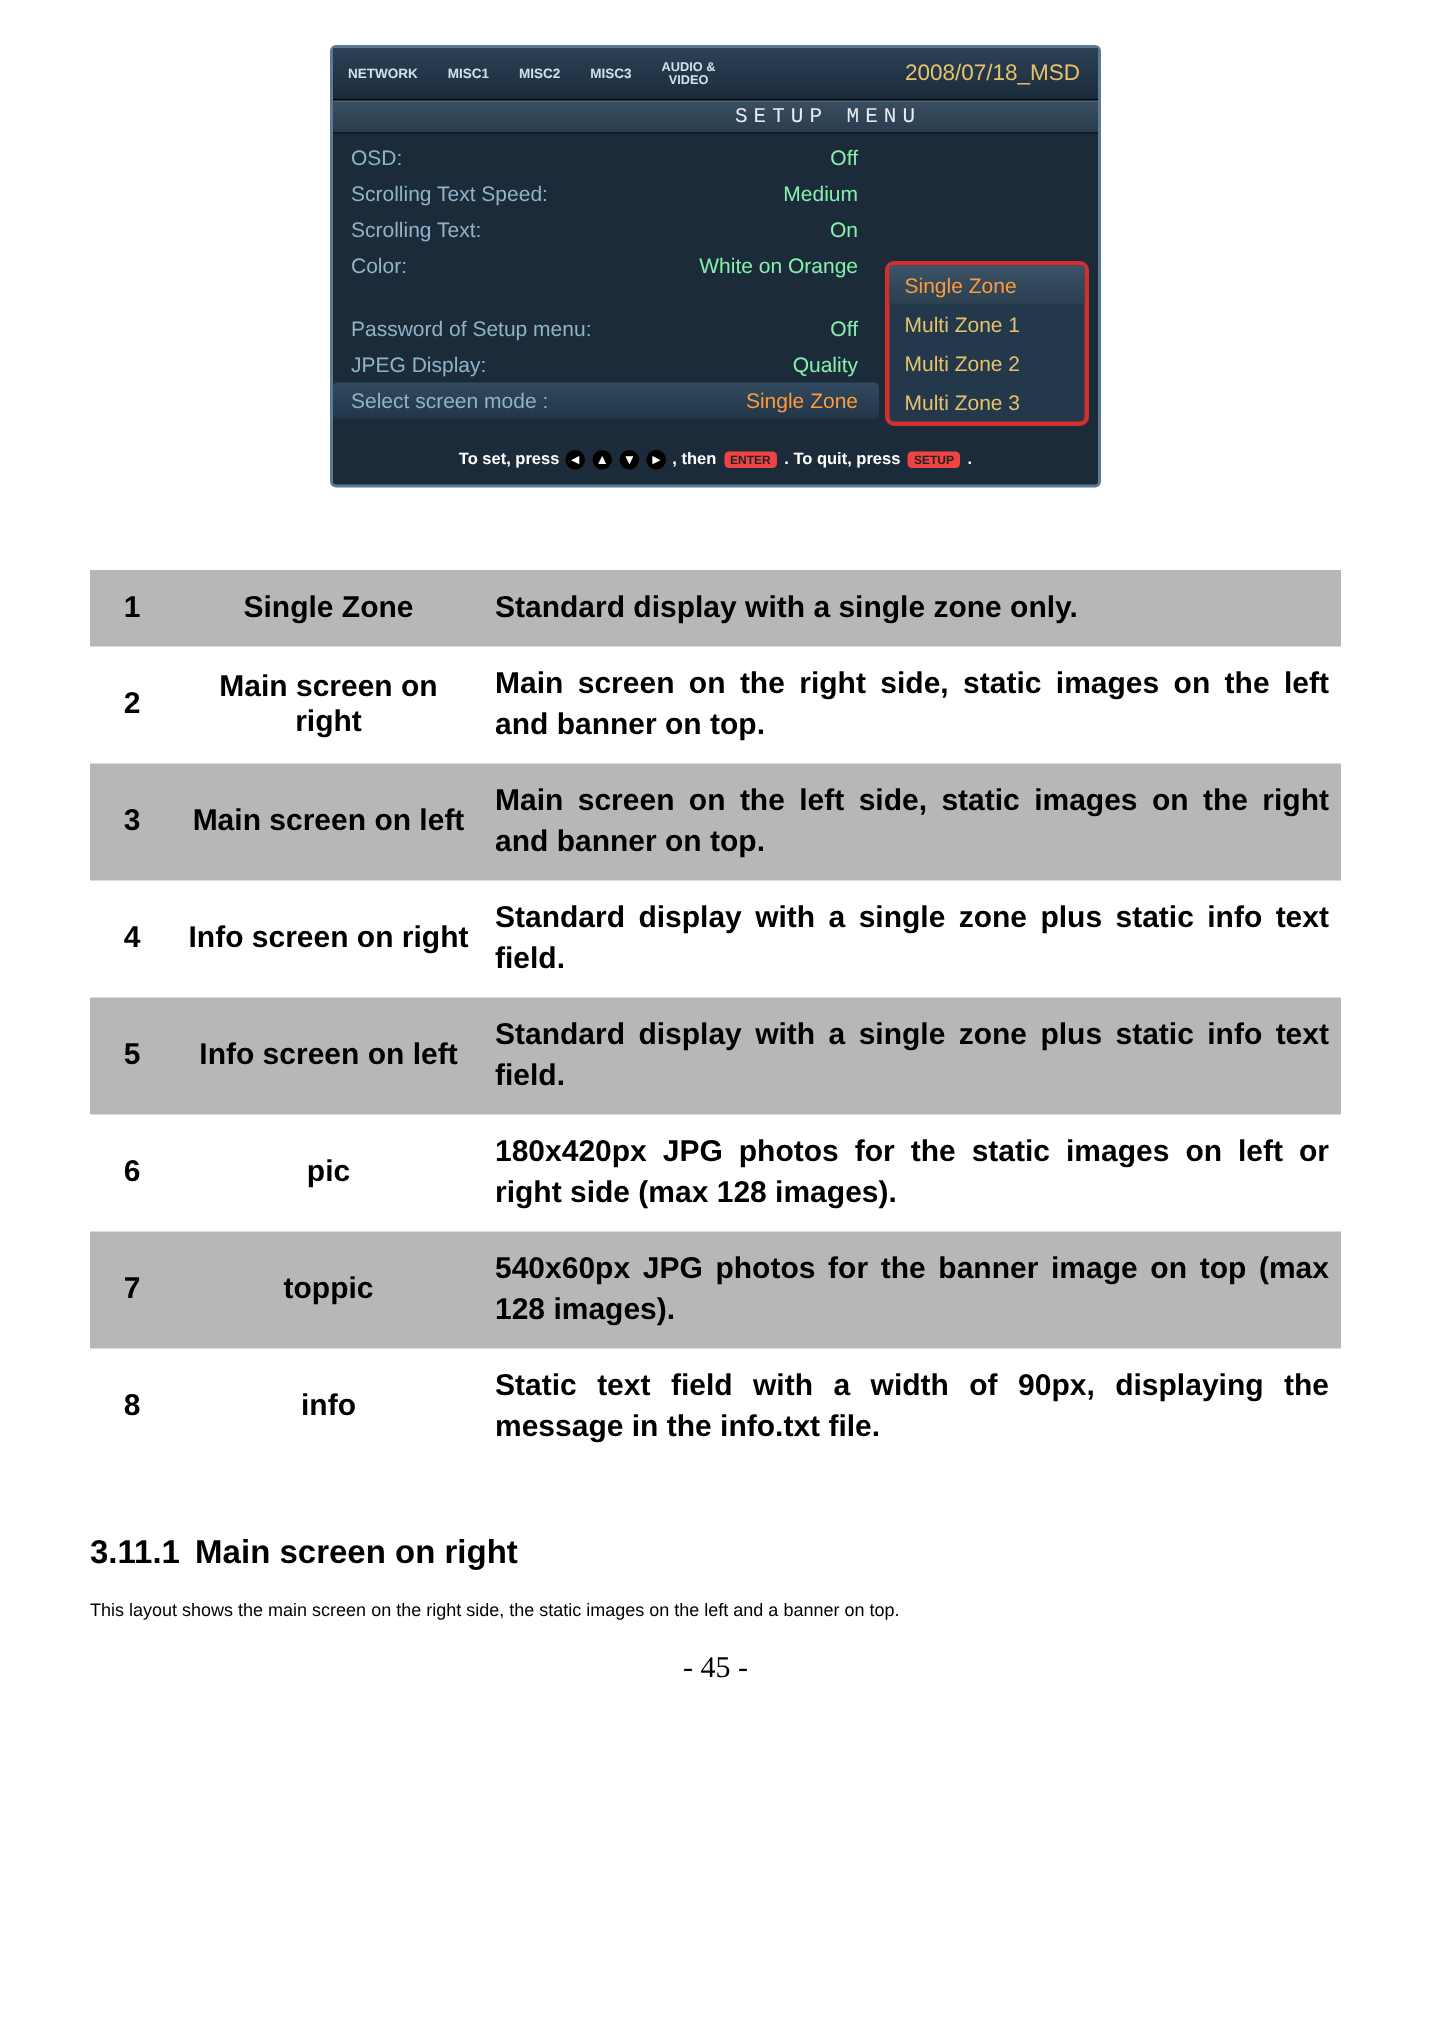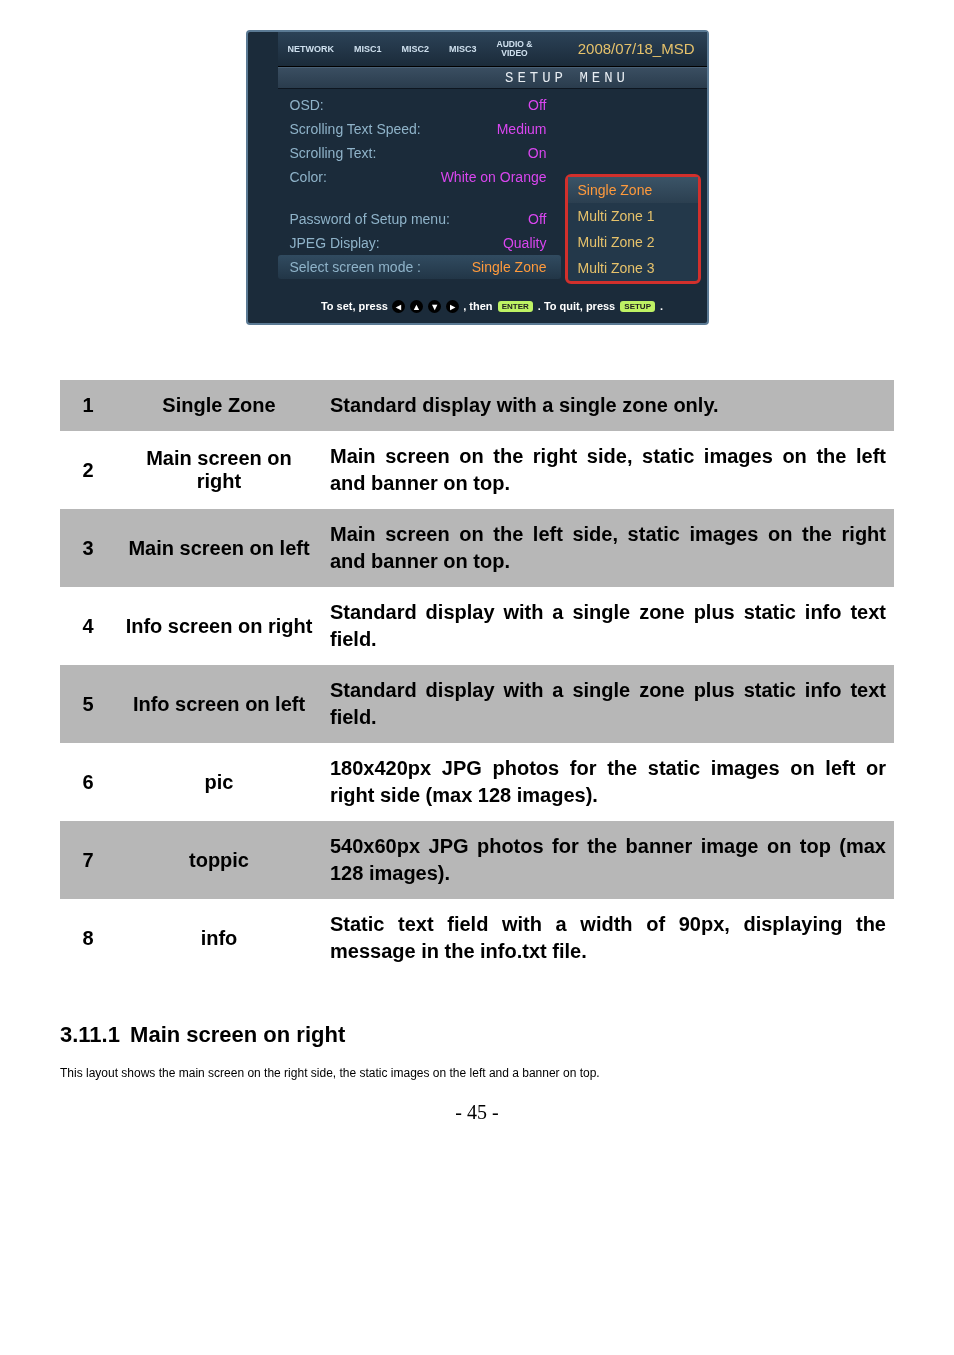--- a/index.html
+++ b/index.html
@@ -12,27 +12,26 @@
     box-sizing: border-box;
   }
 
   
   .setup-wrap {
     display: flex;
     justify-content: center;
     margin-bottom: 55px;
   }
   .setup {
-    width: 463px;
+    width: 514px;
     background: #1b2b3a;
     border: 2px solid #5b7a94;
     border-radius: 4px;
     box-sizing: border-box;
     padding-bottom: 6px;
-    padding-left: 30px;
   }
   .tabs {
     display: flex;
     align-items: center;
     background: linear-gradient(#2c4257, #1b2b3a);
     border-bottom: 1px solid #000;
   }
   .tab {
     font-size: 9px;
     font-weight: bold;
@@ -67,21 +66,21 @@
     flex: 1;
     padding: 4px 0;
   }
   .row {
     display: flex;
     padding: 4px 12px;
     font-size: 14px;
     font-family: "Trebuchet MS", Arial, sans-serif;
   }
   .row .lbl   { color: #8fb3c9; flex: 1; }
-  .row .val   { color: #d946ef; text-align: right; padding-right: 2px; }
+  .row .val   { color: #86efac; text-align: right; padding-right: 2px; }
   .row.sel .val { color: #ff9a3c; }
   .row.sel { background: linear-gradient(#314b60, #223647); border-radius: 3px; }
   .gap { height: 18px; }
   .popup {
     width: 130px;
     margin: 85px 6px 6px 4px;
     border: 3px solid #d2302c;
     border-radius: 6px;
     background: #23384a;
     align-self: flex-start;
@@ -99,21 +98,21 @@
   }
   .footer {
     text-align: center;
     color: #fff;
     font-size: 11px;
     font-weight: bold;
     padding: 10px 0 4px;
   }
   .badge {
     display: inline-block;
-    background: #bef264;
+    background: #ef4444;
     color: #222;
     border-radius: 3px;
     font-size: 8px;
     padding: 1px 4px;
     font-weight: bold;
     vertical-align: middle;
     margin: 0 2px;
   }
   .circ {
     display: inline-flex;

